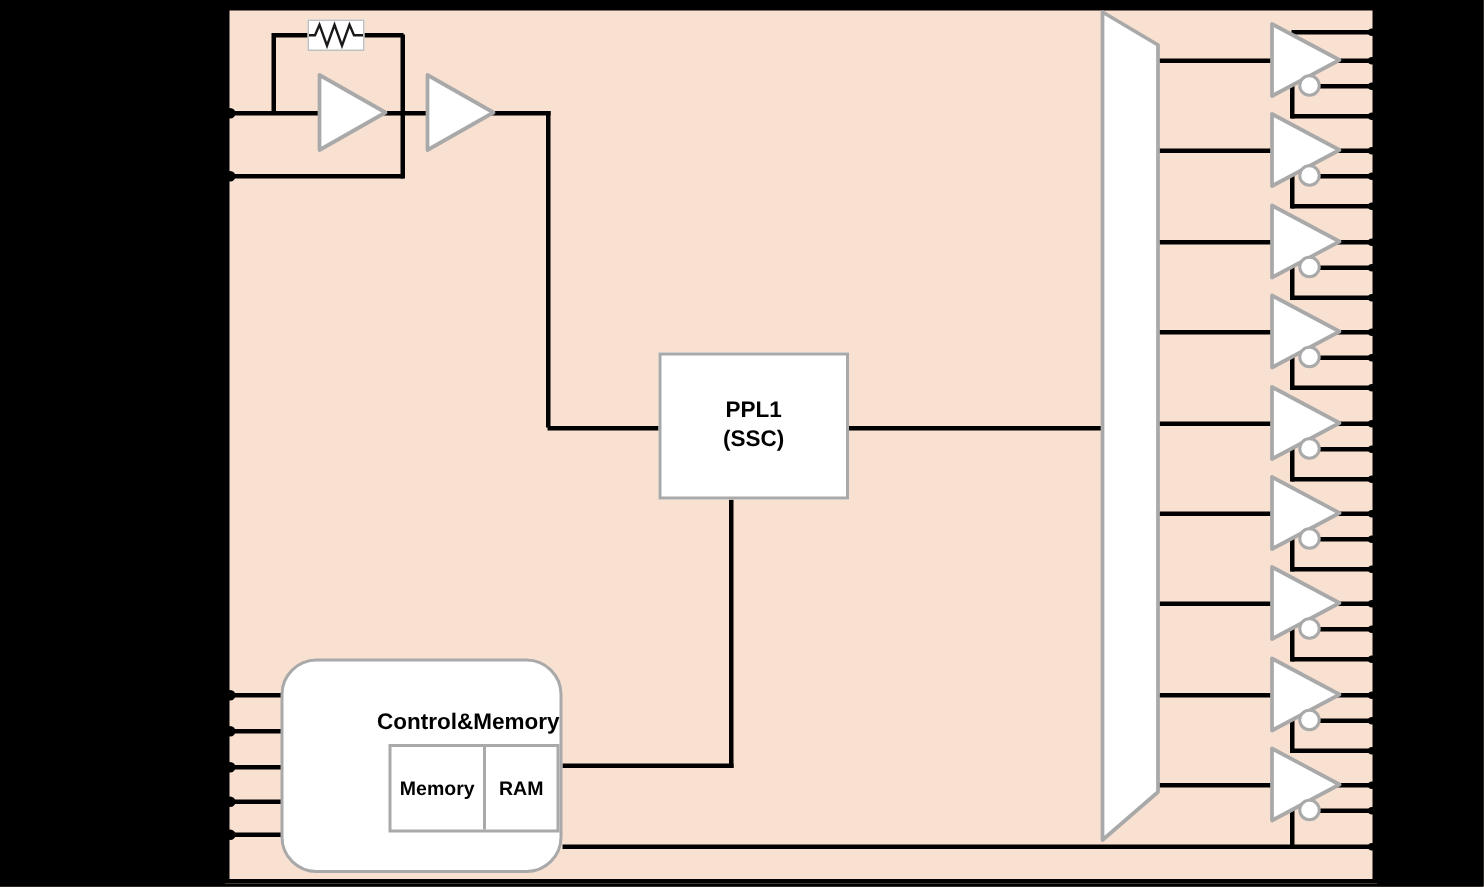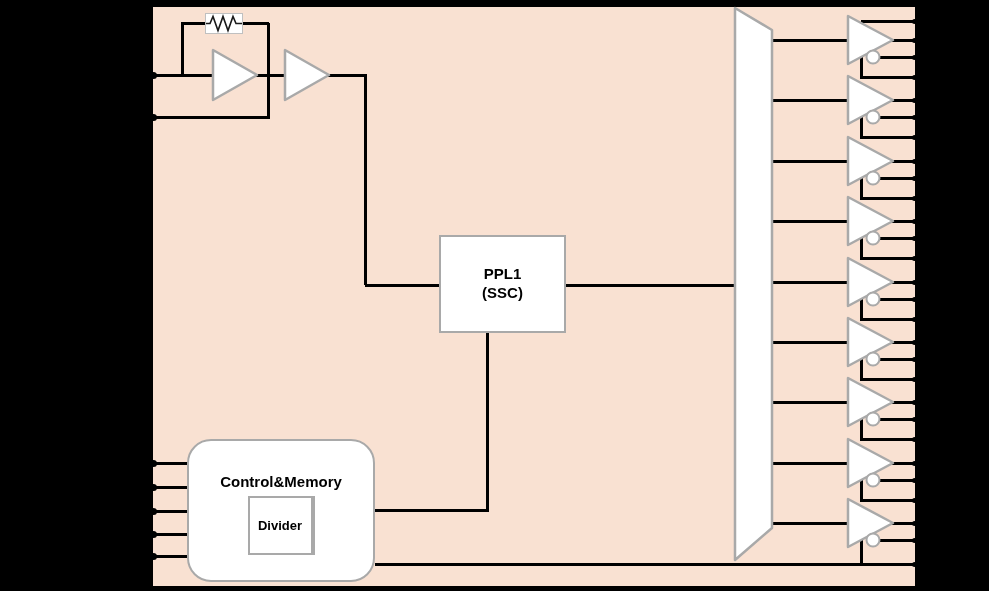--- a/index.html
+++ b/index.html
@@ -31,21 +31,21 @@
     position:absolute;left:205px;top:13px;width:38px;height:21px;
     background:var(--shape_fill);border:1px solid var(--resistor_border);box-sizing:border-box;
   }
   .block{
     position:absolute;background:var(--shape_fill);border:2px solid var(--shape_stroke);
     box-sizing:border-box;display:flex;align-items:center;justify-content:center;
     color:#000;font-weight:bold;text-align:center;
   }
   .pll{left:423px;top:235px;width:127px;height:98px;font-size:15px;line-height:1.25;margin-left:16px;}
   .divider{left:613px;top:262px;width:84px;height:45px;border-radius:9px;font-size:14px;}
-  .cmem{left:187px;top:439px;width:188px;height:143px;border-radius:24px;flex-direction:column;justify-content:flex-start;}
+  .cmem{left:187px;top:439px;width:188px;height:143px;border-radius:24px;flex-direction:column;justify-content:flex-start;align-items:flex-end;}
   .cmem-title{margin-top:32px;font-size:15px;font-weight:bold;}
   .cmem-inner{display:flex;margin-top:6px;border:2px solid var(--shape_stroke);}
   .cmem-cell{display:flex;align-items:center;justify-content:center;font-size:13px;font-weight:bold;height:55px;box-sizing:border-box;}
   .cmem-cell.ctrl{width:63px;border-right:2px solid var(--shape_stroke);}
   .cmem-cell.ram{width:47px;}
 </style>
 </head>
 <body>
 
 <div class="stage">
@@ -177,17 +177,18 @@
     <div>
       <div>PPL1</div>
       <div>(SSC)</div>
     </div>
   </div>
 
 
   <div class="block cmem">
     <div class="cmem-title">Control&amp;Memory</div>
     <div class="cmem-inner">
-      <div class="cmem-cell ctrl">Divider</div>
+      <div class="cmem-cell ctrl">Memory</div>
+      <div class="cmem-cell ram">RAM</div>
     </div>
   </div>
 
 </div>
 
 </body></html>

